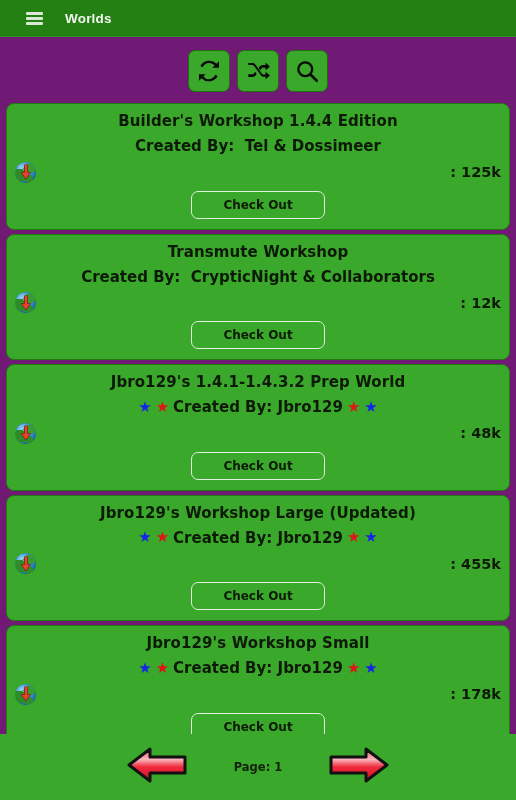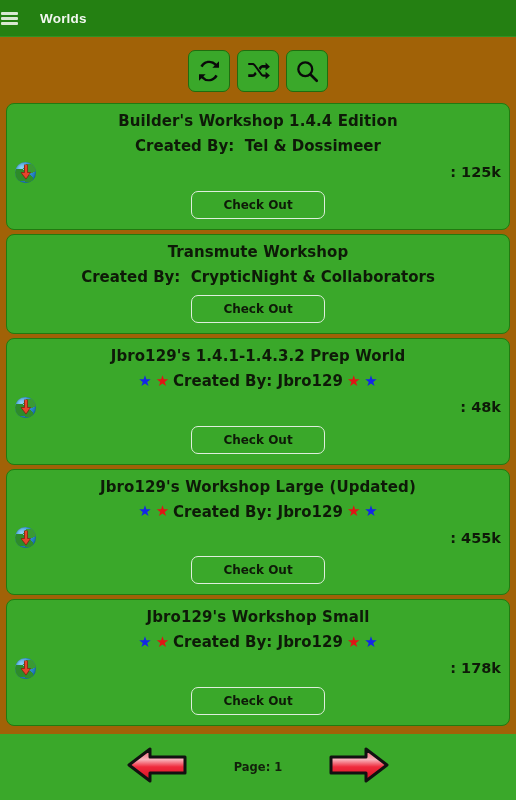--- a/index.html
+++ b/index.html
@@ -16,21 +16,21 @@
     display: flex;
     flex-direction: column;
   }
 
   
   .appbar {
     height: 36px;
     background: #248012;
     display: flex;
     align-items: center;
-    padding-left: 1px;
+    padding-left: 26px;
     flex: 0 0 auto;
     box-shadow: 0 1px 2px rgba(0,0,0,.25);
   }
   .hamburger {
     width: 17px; height: 13px;
     display: flex; flex-direction: column; justify-content: space-between;
     margin-right: 22px;
     cursor: pointer;
   }
   .hamburger i { display:block; height: 3px; background: #d8e8d2; border-radius: 1px; }
@@ -40,21 +40,21 @@
     font-weight: bold;
     letter-spacing: .2px;
     font-family: "Liberation Sans", sans-serif;
   }
 
   
   .content {
     flex: 1 1 auto;
     position: relative;
     overflow: hidden;
-    background: #a16207;
+    background: #701a75;
     border-top: 1px solid #2f9222;
   }
 
   
   .toolbar {
     display: flex;
     justify-content: center;
     align-items: center;
     gap: 7px;
     padding-top: 13px;
@@ -235,20 +235,27 @@
           </div><div class="dl-row">
             <span class="globe">
               <svg class="arrow" viewBox="0 0 11 15">
                 <path d="M4 0h3v8h3L5.5 14.6 0.5 8h3.5z" fill="#e8432c" stroke="#7d1c0c" stroke-width=".7"></path>
               </svg>
             </span>
             <span class="dl-count">: 125k</span>
           </div><button class="checkout">Check Out</button></div>
         <div class="card"><div class="card-title">Transmute Workshop</div><div class="card-author-row">
             <span class="card-author">Created By:  CrypticNight &amp; Collaborators</span>
+          </div><div class="dl-row">
+            <span class="globe">
+              <svg class="arrow" viewBox="0 0 11 15">
+                <path d="M4 0h3v8h3L5.5 14.6 0.5 8h3.5z" fill="#e8432c" stroke="#7d1c0c" stroke-width=".7"></path>
+              </svg>
+            </span>
+            <span class="dl-count">: 12k</span>
           </div><button class="checkout">Check Out</button></div>
         <div class="card"><div class="card-title">Jbro129's 1.4.1-1.4.3.2 Prep World</div><div class="card-author-row">
             <span class="star blue">★</span>
             <span class="star red">★</span>
             <span class="card-author">Created By: Jbro129</span>
             <span class="star red">★</span>
             <span class="star blue">★</span>
           </div><div class="dl-row">
             <span class="globe">
               <svg class="arrow" viewBox="0 0 11 15">

